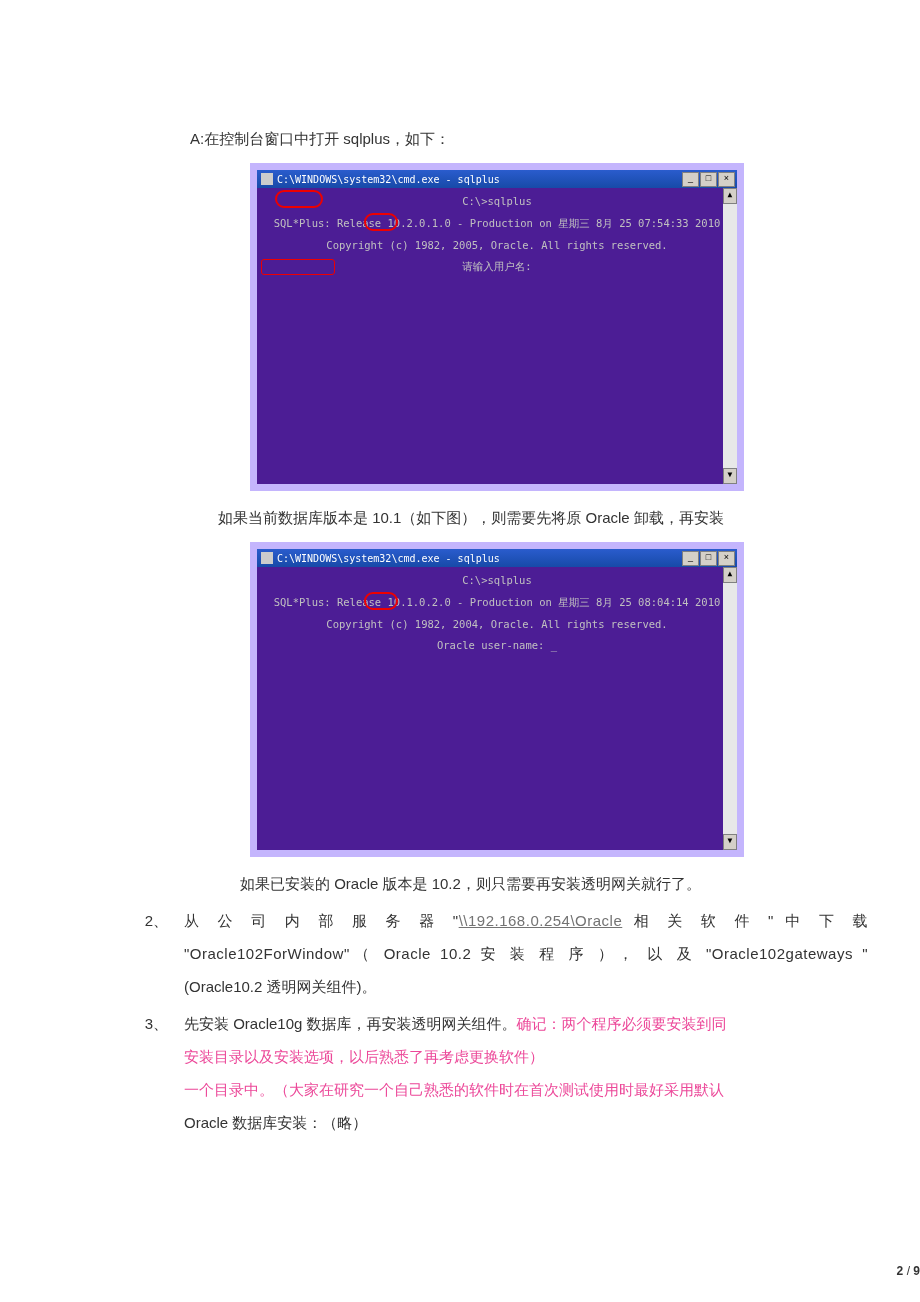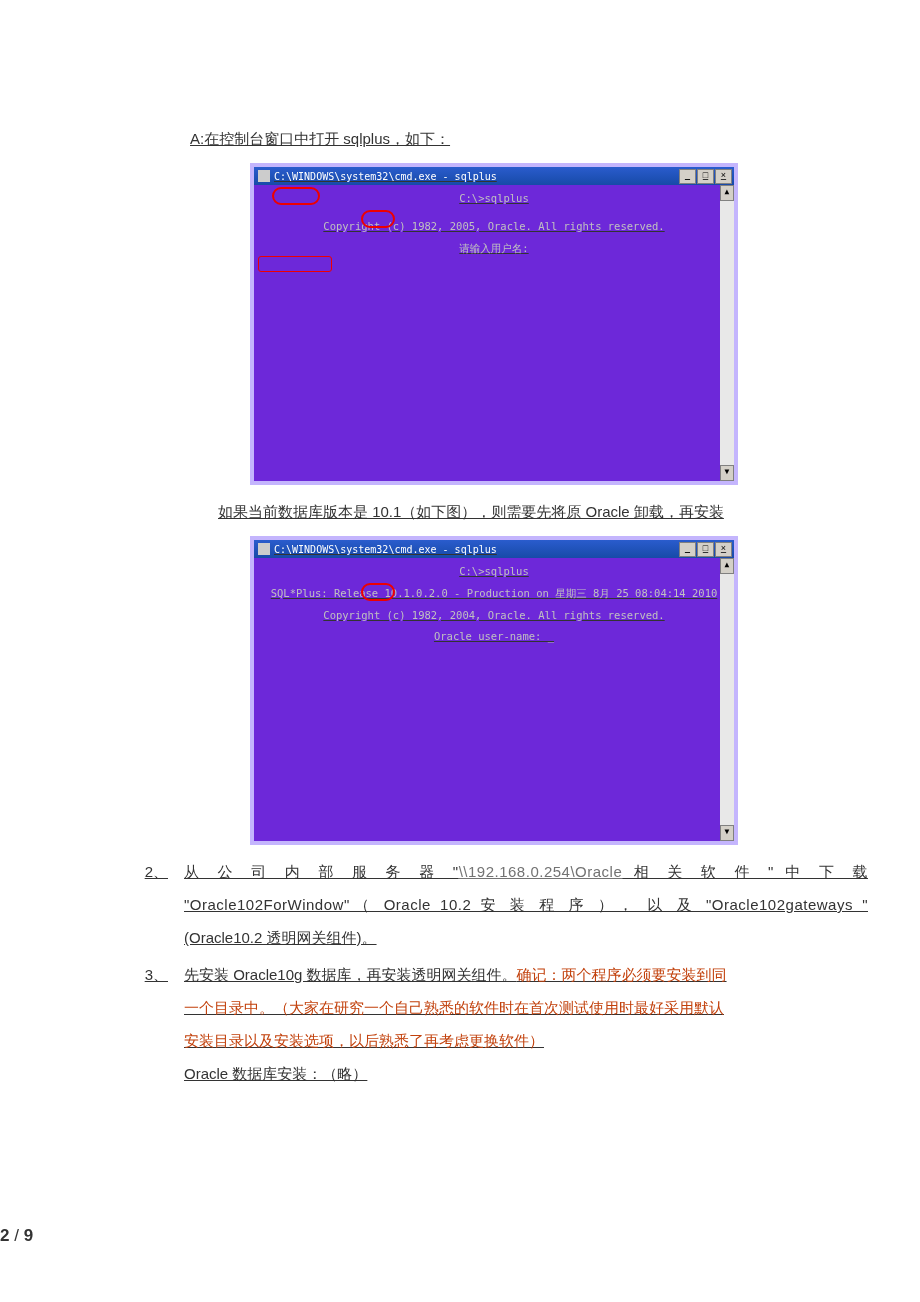--- a/index.html
+++ b/index.html
@@ -7,35 +7,34 @@
     background: #fff;
     font-family: "Microsoft YaHei", Arial, sans-serif;
     color: #333;
   }
   .page {
     width: 920px;
     min-height: 1302px;
     box-sizing: border-box;
     padding: 122px 52px 40px 100px;
     position: relative;
-    text-decoration: underline;
   }
   .body-text {
     font-size: 15px;
     line-height: 2.2;
     text-align: justify;
   }
   .indent-a { margin-left: 90px; }
   .screenshot-wrap {
     margin: 8px 0 10px 150px;
   }
   .win {
     width: 480px;
-    border: 4px solid #c4b5fd;
-    background: #6d28d9;
+    border: 7px solid #c4b5fd;
+    background: #4c1d95;
     position: relative;
   }
   .titlebar {
     height: 18px;
     background: linear-gradient(#2a5ccd, #174aa8);
     display: flex;
     align-items: center;
     justify-content: space-between;
     padding: 0 2px 0 4px;
   }
@@ -119,27 +118,27 @@
     padding-right: 16px;
     flex-shrink: 0;
   }
   .list-body {
     flex: 1;
     text-align: justify;
     text-justify: inter-ideograph;
   }
   .spread { text-align: justify; text-align-last: justify; letter-spacing: 0.5px; }
   .link { color: #737373; text-decoration: underline; }
-  .red { color: #c2410c; }
+  .red { color: #ec4899; }
   .pagenum {
     position: absolute;
     left: 0; right: 0;
-    bottom: 56px;
-    text-align: left;
-    font-size: 17px;
+    bottom: 24px;
+    text-align: right;
+    font-size: 12px;
   }
   .pagenum b { font-weight: bold; }
 </style>
 </head>
 <body>
 
 <div class="page">
 
   <div class="body-text indent-a">A:在控制台窗口中打开 sqlplus，如下：</div>
 
@@ -150,20 +149,21 @@
         <span class="title">C:\WINDOWS\system32\cmd.exe - sqlplus</span>
         <div class="win-btns">
           <div class="win-btn">_</div>
           <div class="win-btn">□</div>
           <div class="win-btn">×</div>
         </div>
       </div>
       <div class="term-body short">
         <div class="term-line">C:\&gt;sqlplus</div>
         <div style="height:6px"></div>
+        <div class="term-line">SQL*Plus: Release 10.2.0.1.0 - Production on 星期三 8月 25 07:54:33 2010</div>
         <div style="height:6px"></div>
         <div class="term-line">Copyright (c) 1982, 2005, Oracle.  All rights reserved.</div>
         <div style="height:6px"></div>
         <div class="term-line">请输入用户名:</div>
 
         <span class="circ-red" style="left:18px; top:2px; width:44px; height:14px;"></span>
         <span class="circ-red" style="left:107px; top:25px; width:30px; height:14px;"></span>
         <span class="box-red" style="left:4px; top:71px; width:72px; height:14px;"></span>
 
         <div class="scroll">
@@ -201,40 +201,41 @@
 
         <div class="scroll">
           <div class="arrow">▲</div>
           <div class="track"></div>
           <div class="arrow">▼</div>
         </div>
       </div>
     </div>
   </div>
 
+  <div class="body-text" style="margin-left:140px">如果已安装的 Oracle 版本是 10.2，则只需要再安装透明网关就行了。</div>
 
   <div class="body-text list-item">
     <div class="list-num">2、</div>
     <div class="list-body">
       <div class="spread">
         <span>从 公 司 内 部 服 务 器  "</span><a class="link">\\192.168.0.254\Oracle</a><span> 相 关 软 件 " 中 下 载</span>
       </div>
       <div class="spread">"Oracle102ForWindow"（ Oracle 10.2 安 装 程 序 ）， 以 及 "Oracle102gateways "</div>
       <div style="text-align-last:left">(Oracle10.2 透明网关组件)。</div>
     </div>
   </div>
 
   <div class="body-text list-item">
     <div class="list-num">3、</div>
     <div class="list-body">
       <div>
         <span>先安装 Oracle10g 数据库，再安装透明网关组件。</span><span class="red">确记：两个程序必须要安装到同</span>
       </div>
+      <div class="red" style="text-align-last:left">安装目录以及安装选项，以后熟悉了再考虑更换软件）</div>
       <div class="red">一个目录中。（大家在研究一个自己熟悉的软件时在首次测试使用时最好采用默认</div>
-      <div class="red" style="text-align-last:left">安装目录以及安装选项，以后熟悉了再考虑更换软件）</div>
       <div>Oracle 数据库安装：（略）</div>
     </div>
   </div>
 
   <div class="pagenum">
     <b>2</b><span> / </span><b>9</b>
   </div>
 
 </div>
 

